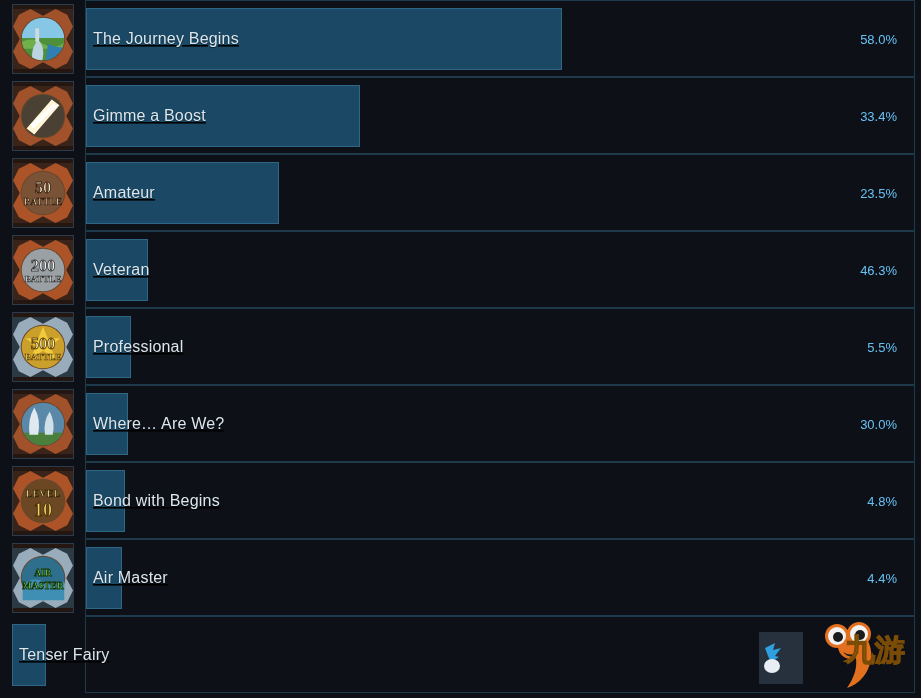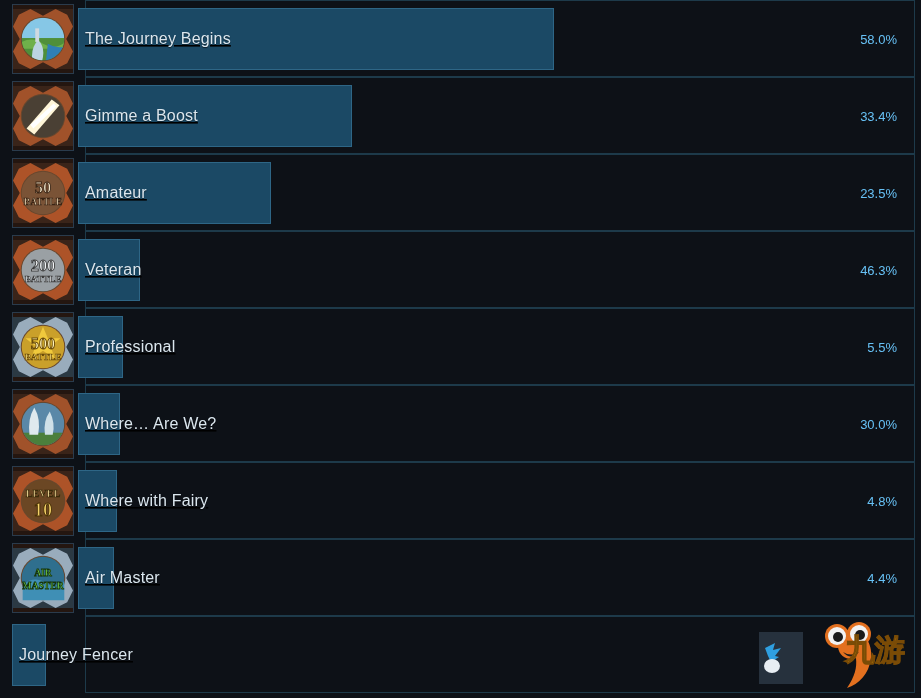--- a/index.html
+++ b/index.html
@@ -44,21 +44,21 @@
 
   .ach-icon {
     width: 62px;
     height: 70px;
     flex: 0 0 62px;
     border: 1px solid #2a3b4c;
     box-sizing: border-box;
     position: relative;
     overflow: hidden;
     background: #241610;
-    margin-right: 4px;
+    margin-right: 12px;
   }
   .ach-icon svg { display: block; width: 100%; height: 100%; }
 
   .bar-area {
     position: relative;
     flex: 1 1 auto;
     height: 62px;
     display: flex;
     align-items: center;
   }
@@ -296,21 +296,21 @@
 
       <circle cx="31" cy="31" r="22" fill="#6b4724"></circle>
       <text x="31" y="27" text-anchor="middle" font-family="'Liberation Serif', serif" font-size="10.5" font-weight="bold" fill="#f3dc9a" stroke="#3a2a0a" stroke-width="0.7">LEVEL</text>
       <text x="31" y="46" text-anchor="middle" font-family="'Liberation Serif', serif" font-size="19" font-weight="bold" fill="#f6d46a" stroke="#4a3207" stroke-width="1">10</text>
         </svg>
       </div>
       <div class="bar-area">
         <div class="bar-track">
           <div class="bar-fill" style="width: 39.36px;"></div>
         </div>
-        <div class="ach-name">Where with Fairy</div>
+        <div class="ach-name">Bond with Begins</div>
         <div class="ach-pct">4.8%</div>
       </div>
     </div>
     <div class="ach-row">
       <div class="row-frame"></div>
       <div class="ach-icon">
         <svg viewBox="0 0 62 62" xmlns="http://www.w3.org/2000/svg">
     <rect width="62" height="62" fill="#2b1a12"></rect>
     <g opacity="0.95">
       <path d="M0 0 H62 V62 H0 Z" fill="#2c3b46"></path>
@@ -331,21 +331,21 @@
         <div class="ach-name">Air Master</div>
         <div class="ach-pct">4.4%</div>
       </div>
     </div>
     <div class="ach-row">
       <div class="row-frame"></div>
       <div class="bar-area">
         <div class="bar-track">
           <div class="bar-fill" style="width: 33.62px;"></div>
         </div>
-        <div class="ach-name">Journey Fencer</div>
+        <div class="ach-name">Tenser Fairy</div>
         <div class="ach-pct"></div>
       </div>
     </div>
   </div>
 
 <div id="watermark">
   <svg viewBox="0 0 160 80" xmlns="http://www.w3.org/2000/svg">
     <g>
       <rect x="4" y="18" width="44" height="52" fill="#3d4d5d" opacity="0.55"></rect>
       <path d="M10 34 l10 -5 -2 7 8 -2 -6 8 4 1 -8 5 -3 -6 z" fill="#2f9fe0"></path>

